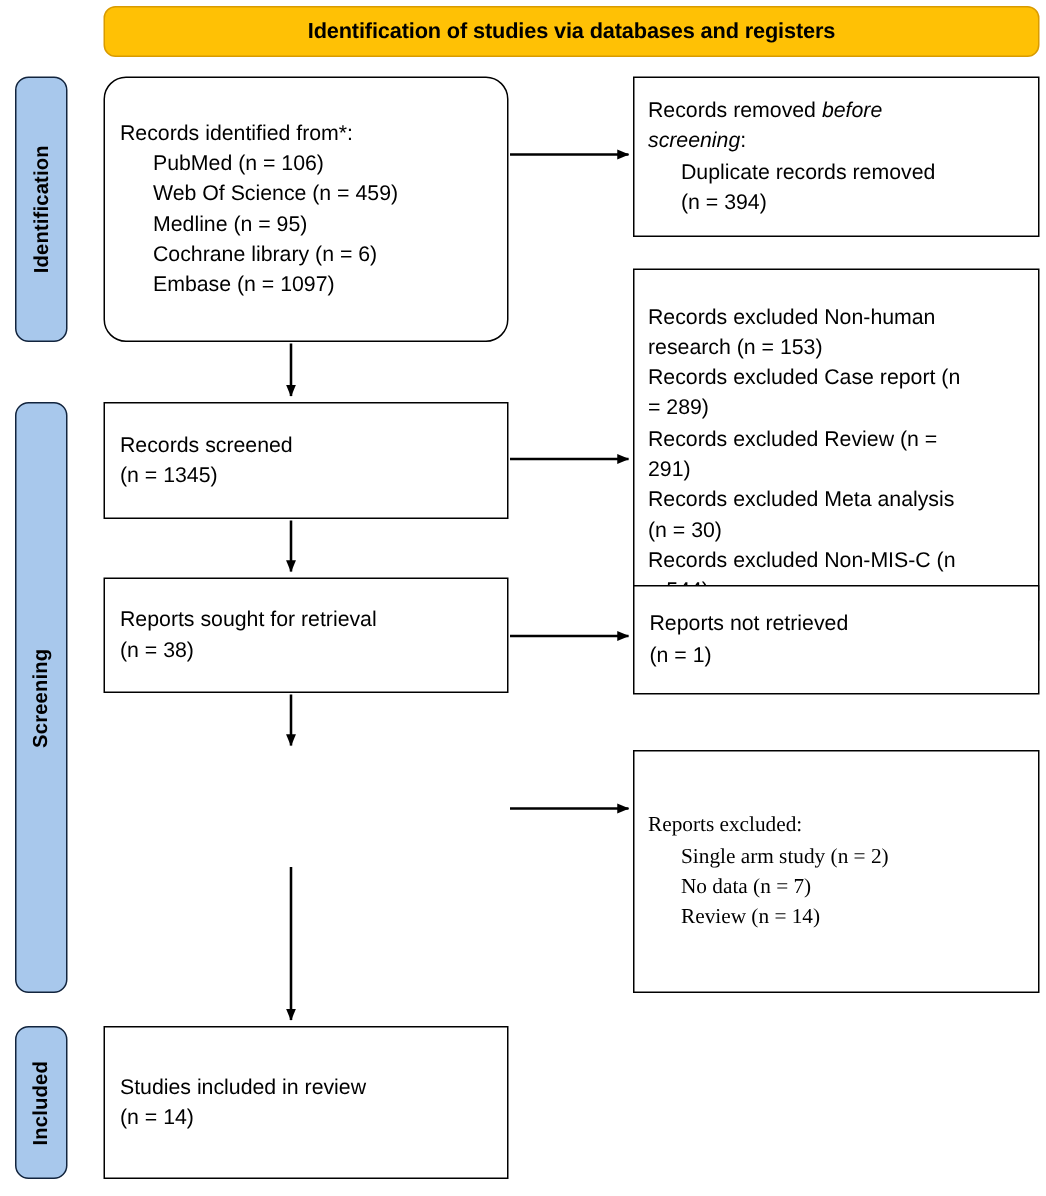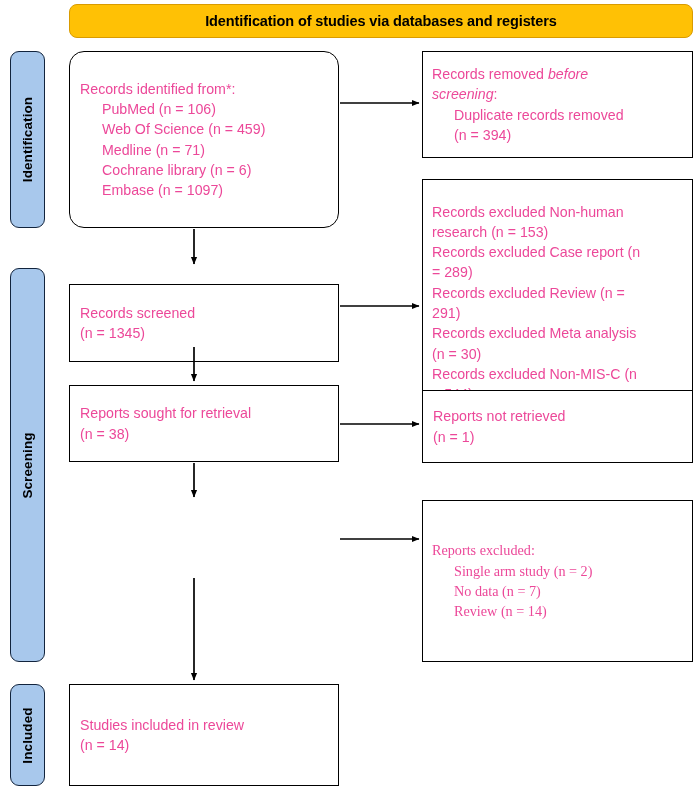--- a/index.html
+++ b/index.html
@@ -76,29 +76,29 @@
     background: #ffffff;
     border: 1.7px solid #000000;
     display: flex;
     flex-direction: column;
     justify-content: center;
   }
   .box .lines {
     padding: 0 10px;
     font-size: 14.2px;
     line-height: 1.43;
-    color: #ec4899;
+    color: #000000;
   }
   .box .line { white-space: normal; }
   .box .line.indent { padding-left: 22px; }
   .box .line .ital { font-style: italic; }
 
   
   #box-identified        { left: 69px;  top: 51px;  width: 270px; height: 177px; border-radius: 15px; }
-  #box-screened          { left: 69px;  top: 268px; width: 270px; height: 78px; margin-top: 16px;  }
+  #box-screened          { left: 69px;  top: 268px; width: 270px; height: 78px;  }
   #box-sought            { left: 69px;  top: 385px; width: 270px; height: 77px;  }
   #box-assessed          { left: 69px;  top: 501px; width: 270px; height: 76px;  }
   #box-included-review   { left: 69px;  top: 684px; width: 270px; height: 102px; }
 
   
   #box-removed           { left: 422px; top: 51px;  width: 271px; height: 107px; }
   #box-excluded-records  { left: 422px; top: 179px; width: 271px; height: 248px; }
   #box-not-retrieved     { left: 422px; top: 390px; width: 271px; height: 73px;  }
   #box-excluded-reports  { left: 422px; top: 500px; width: 271px; height: 162px; font-family: Liberation Serif, serif; }
 
@@ -133,21 +133,21 @@
   </div>
   <div class="stage" id="stage-included">
     <span class="stage-label">Included</span>
   </div>
 
   <div class="box" id="box-identified">
     <div class="lines">
       <div class="line">Records identified from*:</div>
       <div class="line indent">PubMed (n = 106)</div>
       <div class="line indent">Web Of Science (n = 459)</div>
-      <div class="line indent">Medline (n = 71)</div>
+      <div class="line indent">Medline (n = 95)</div>
       <div class="line indent">Cochrane library (n = 6)</div>
       <div class="line indent">Embase (n = 1097)</div>
     </div>
   </div>
 
   <div class="box" id="box-removed">
     <div class="lines">
       <div class="line"><span>Records removed </span><span class="ital">before</span></div>
       <div class="line"><span class="ital">screening</span><span>:</span></div>
       <div class="line indent">Duplicate records removed</div>

